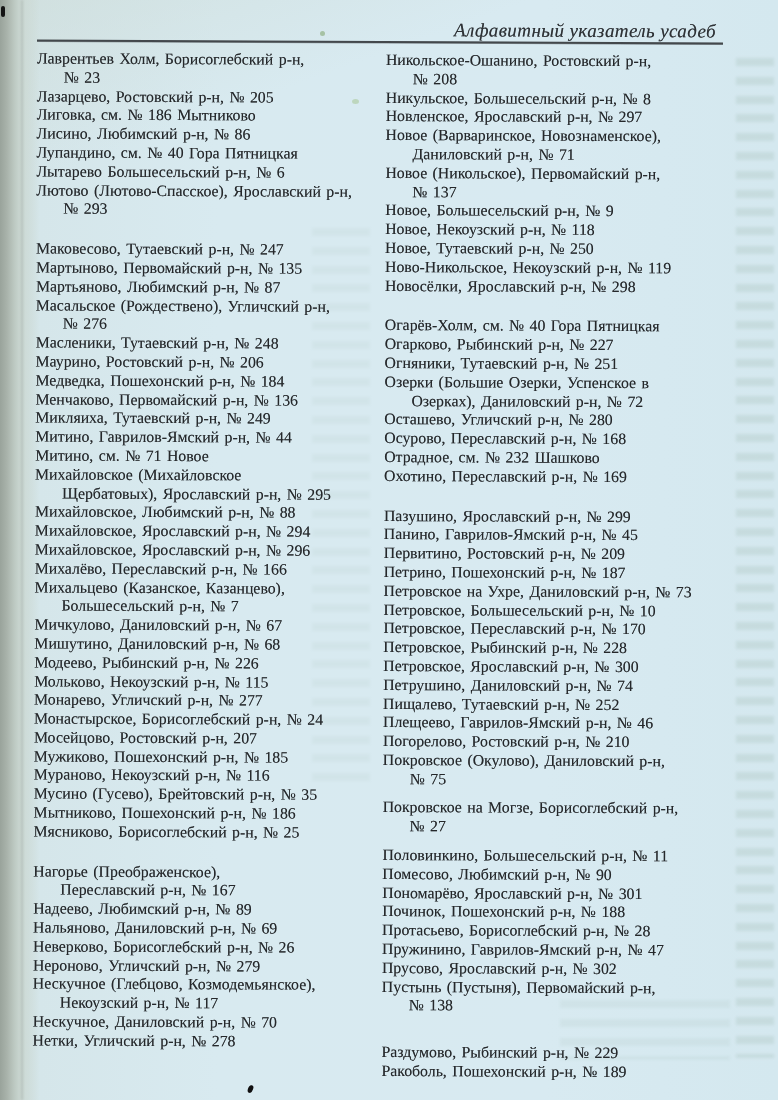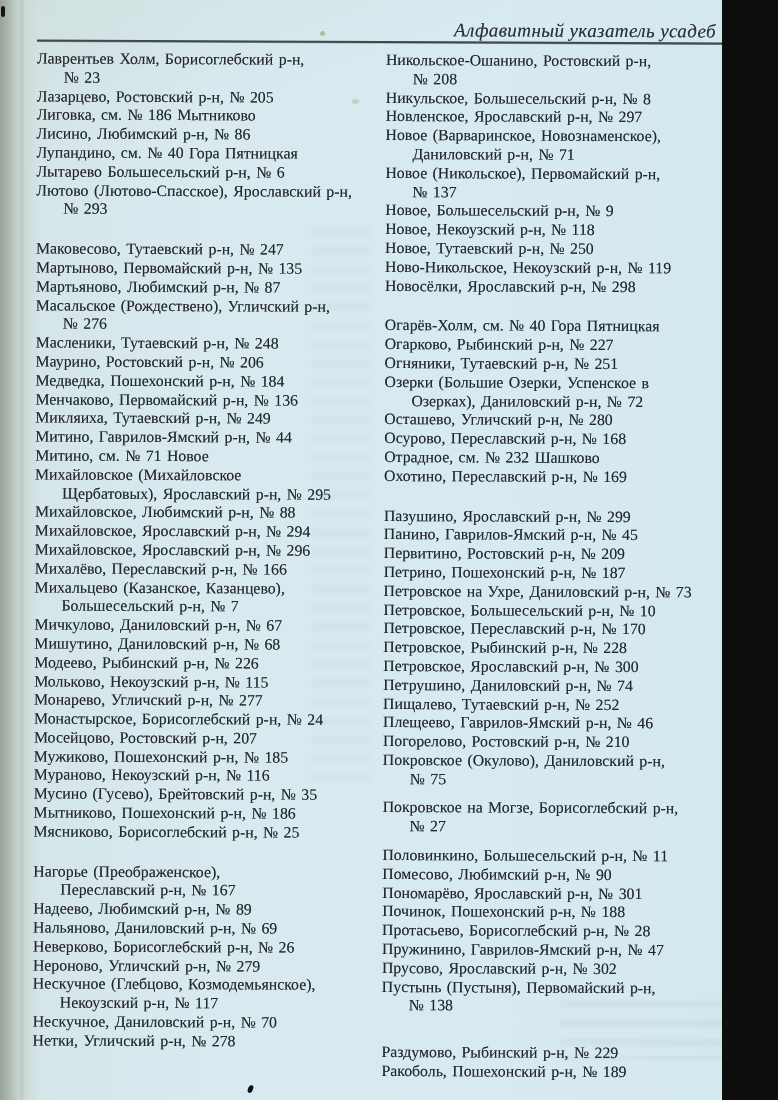--- a/index.html
+++ b/index.html
@@ -2,21 +2,21 @@
 <html><head>
 <meta charset="utf-8">
 <style>
   html, body { margin: 0; padding: 0; }
   body {
     width: 778px; height: 1100px; overflow: hidden;
     background: #0e0e0e;
     font-family: "Liberation Serif", serif;
   }
   .page {
-    position: absolute; left: 0; top: 0; width: 722px; height: 1100px;
+    position: absolute; left: 0; top: 0; width: 778px; height: 1100px;
     background:
       linear-gradient(160deg, rgba(205,219,214,0.55) 0%, rgba(205,219,214,0) 14%),
       linear-gradient(90deg, #cfdeda 0%, #d5e6ea 5%, #d8eaf0 28%, #d8eaf1 70%, #d4e8ef 100%);
     overflow: hidden;
   }
   .spine {
     position: absolute; left: 0; top: 0; width: 40px; height: 1100px;
     background: linear-gradient(90deg,
       #99a39b 0px, #a9b3ab 7px, #bcc8c1 14px,
       #ccd9d4 21px, rgba(216,234,240,0) 40px);

